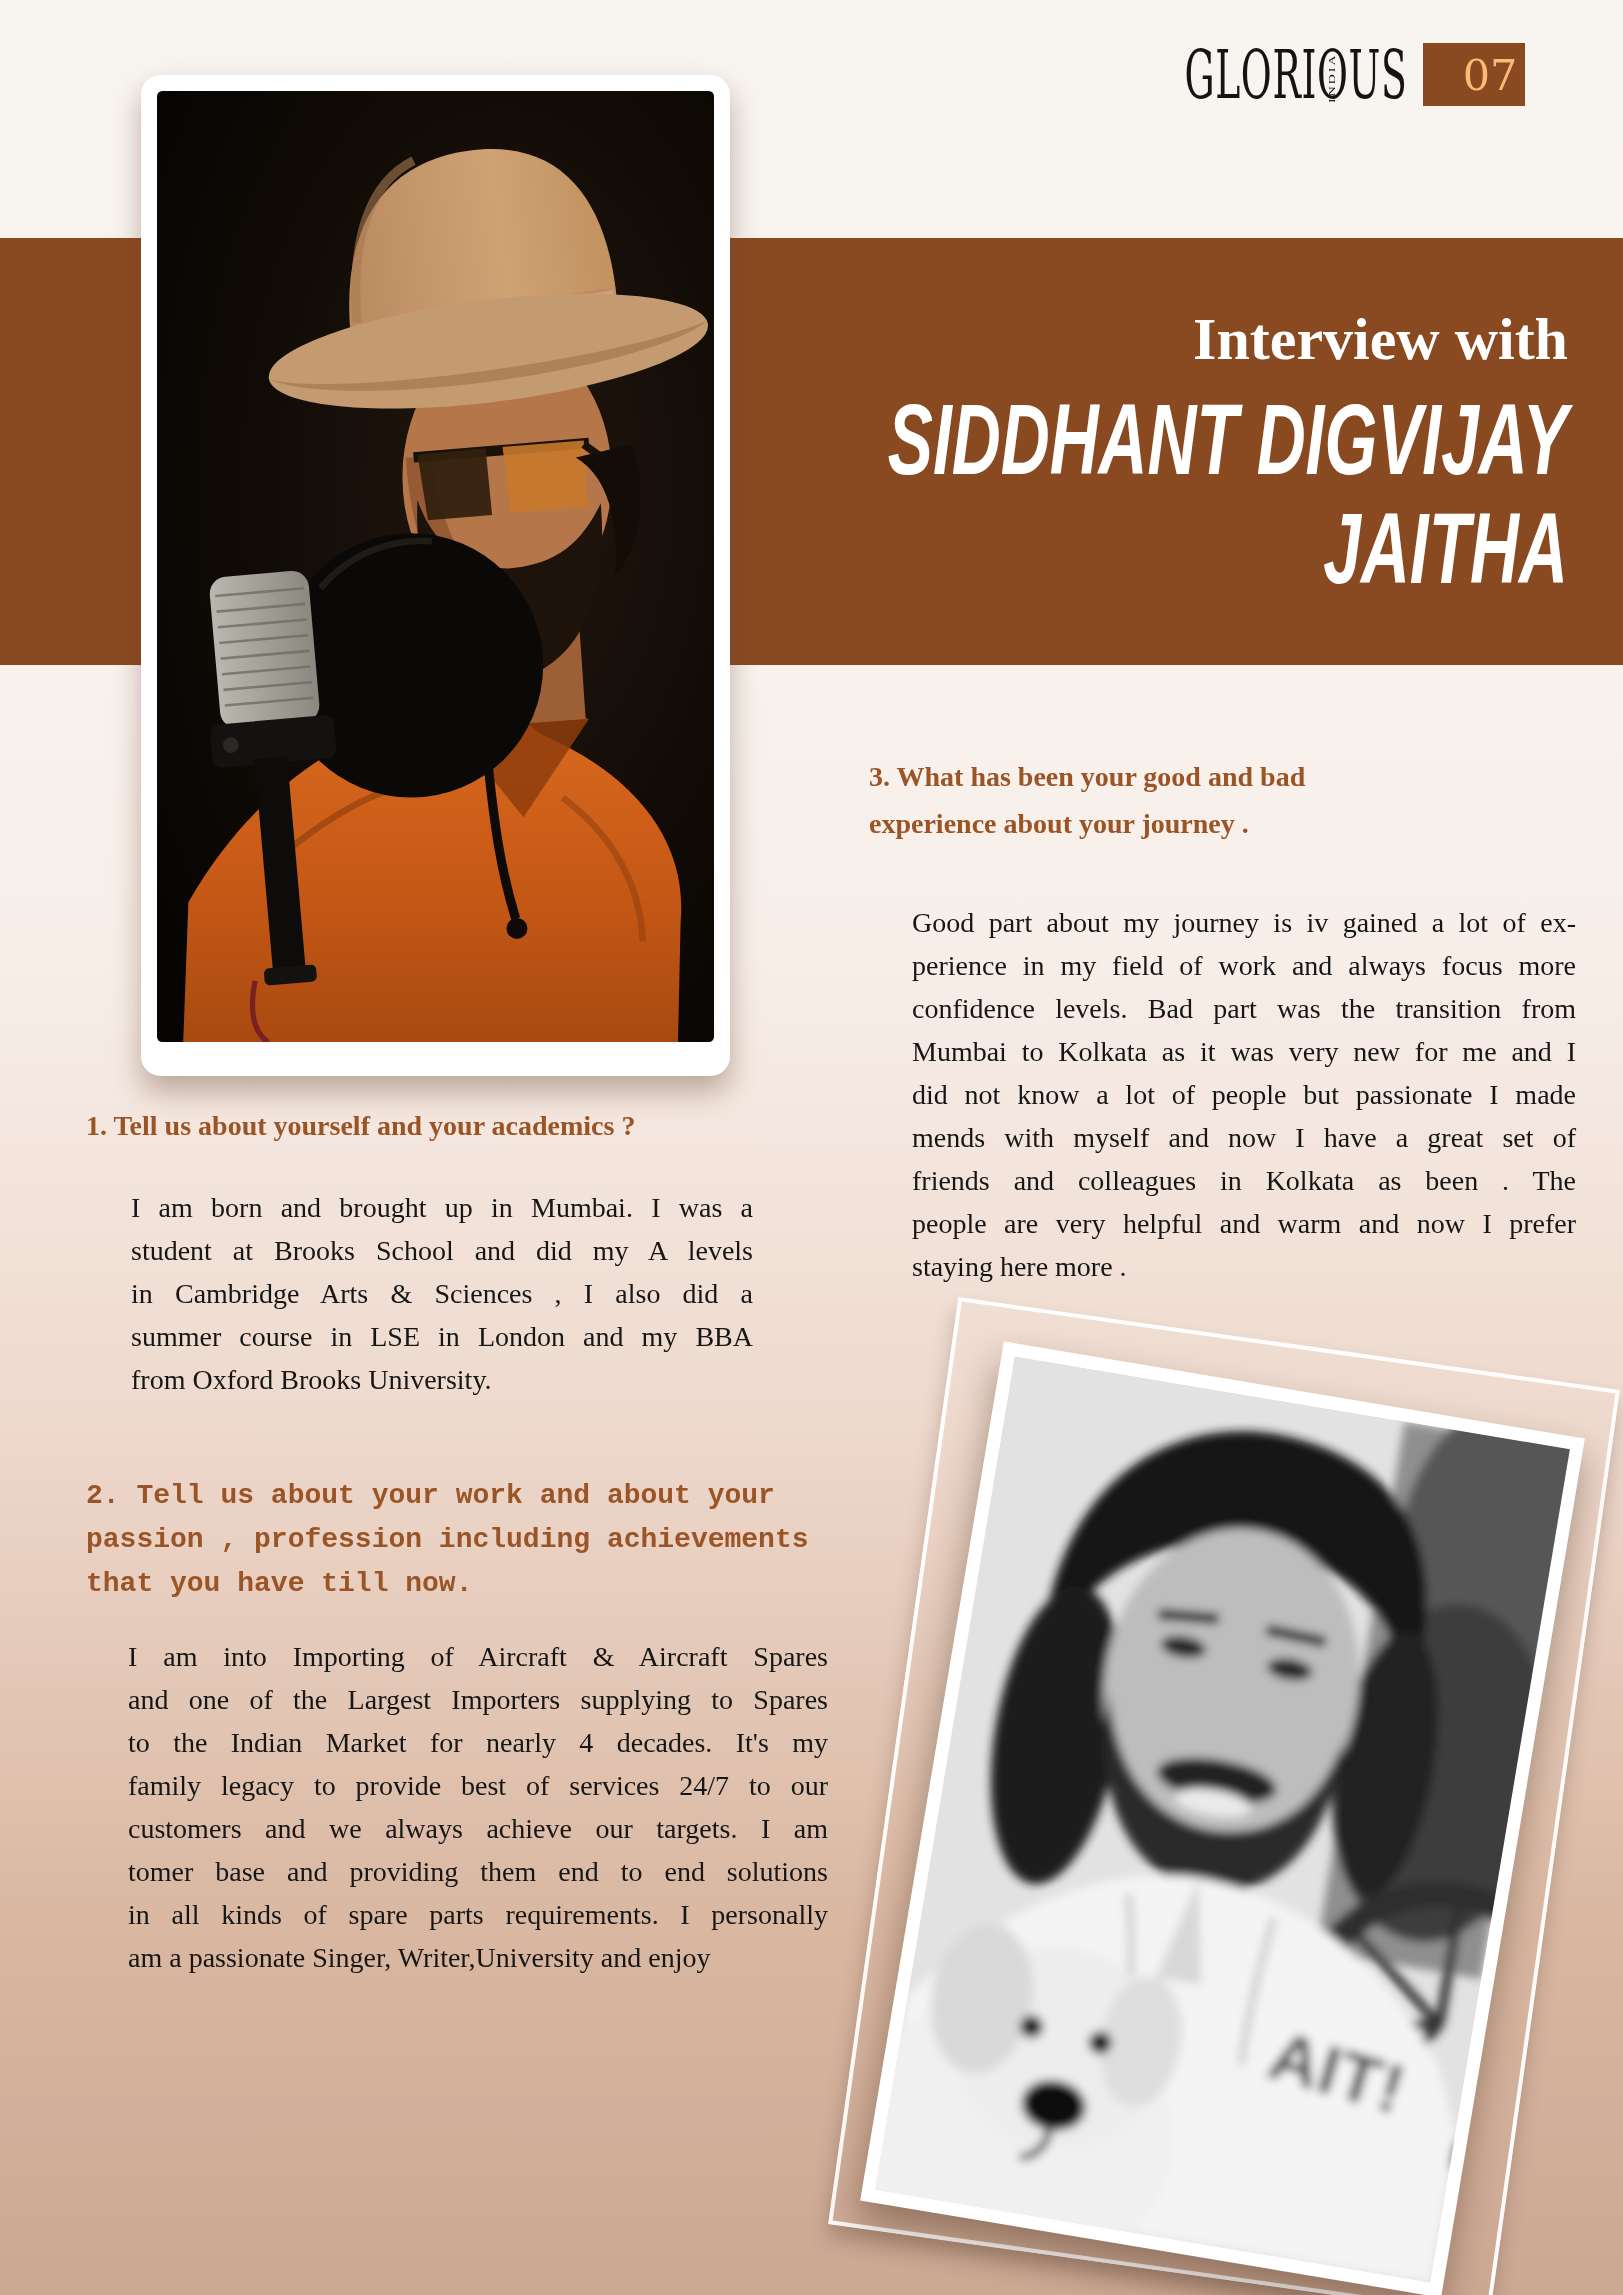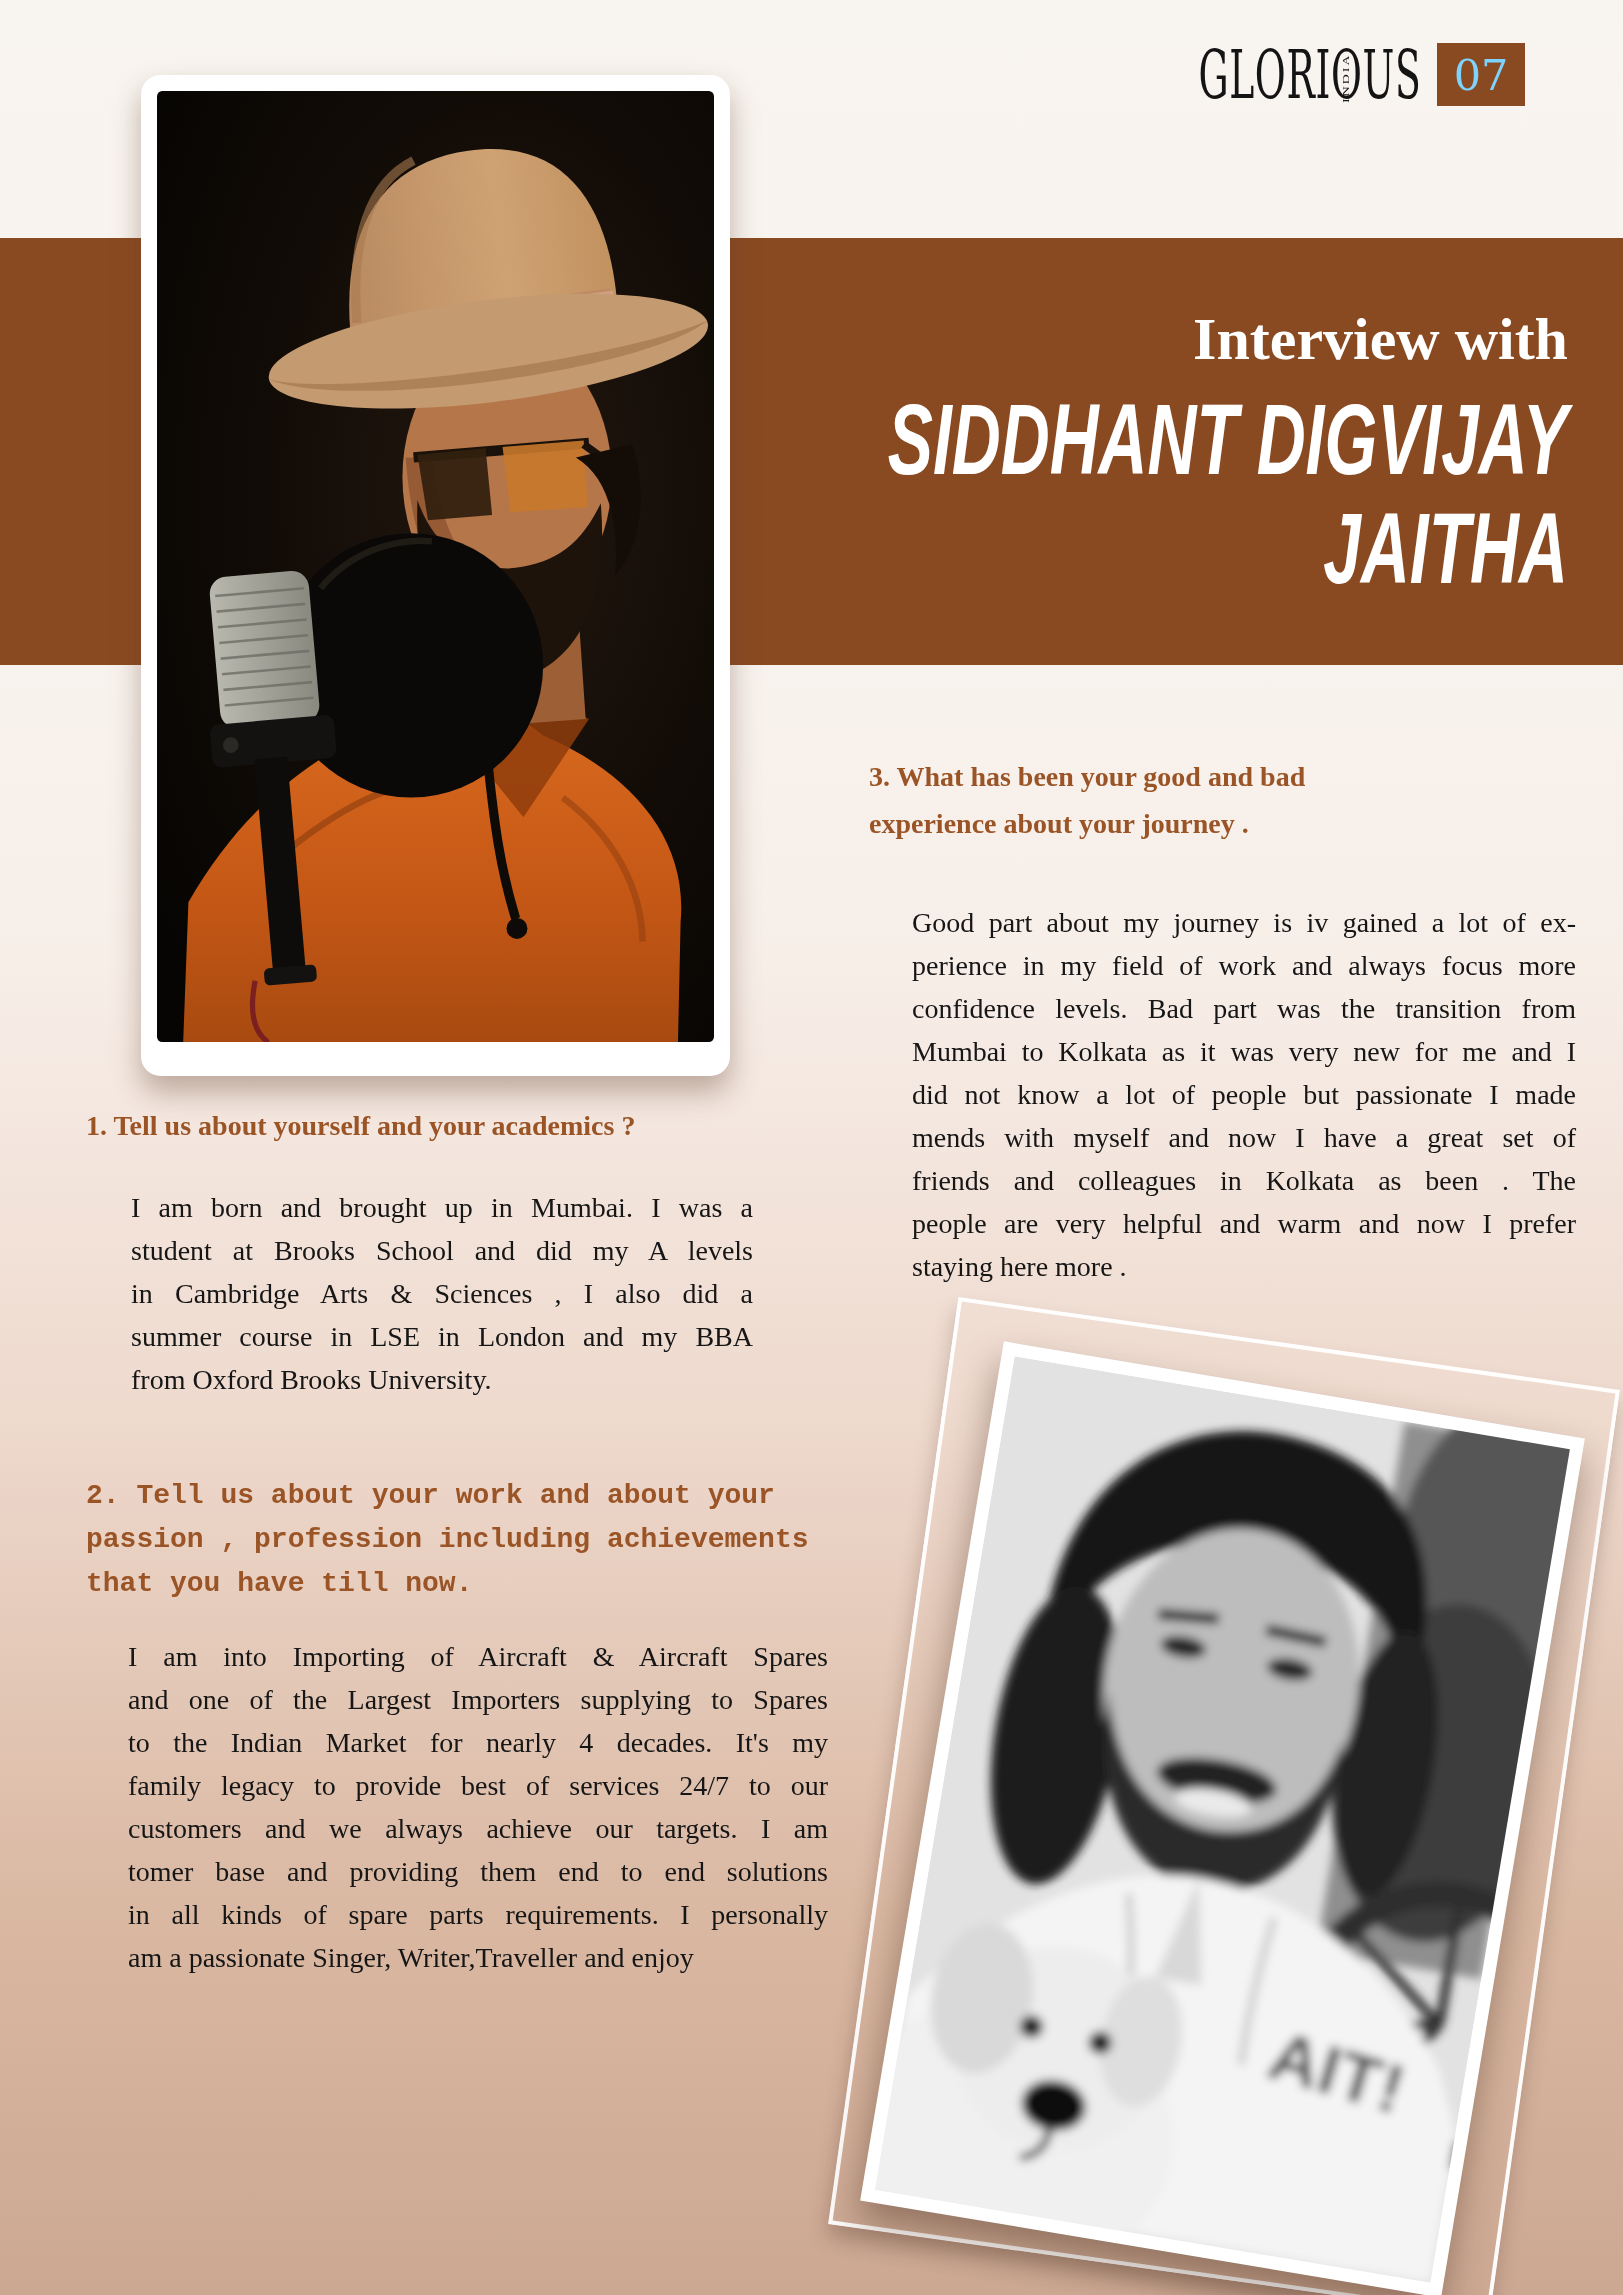--- a/index.html
+++ b/index.html
@@ -16,23 +16,23 @@
     font-family:"DejaVu Serif",serif;font-size:41px;color:#141414;letter-spacing:0.7px;
     transform:scale(.92,1.62);transform-origin:right center;display:flex;align-items:baseline;
   }
   .o-wrap{position:relative;display:inline-block;}
   .india{
     position:absolute;top:54%;left:50%;
     transform:translate(-50%,-50%) rotate(-90deg);
     font-size:8.5px;letter-spacing:1.3px;color:#141414;font-family:"Liberation Serif",serif;
   }
   .page-num{
-    width:88px;height:63px;background:#8a4a21;color:#7dd3fc;
+    width:70px;height:63px;background:#8a4a21;color:#fdba74;
     display:flex;align-items:center;justify-content:center;
-    font-family:"DejaVu Serif",serif;font-size:43px;font-weight:400;
+    font-family:"DejaVu Serif",serif;font-size:43px;font-weight:400;padding-left:32px;
   }
 
   
   .title-block{position:absolute;top:306px;right:56px;text-align:right;color:#ffffff;}
   .kicker{font-size:60px;font-weight:700;line-height:67px;font-family:"Liberation Serif",serif;}
   .name-wrap{
     margin-top:10.5px;
     font-family:"Liberation Sans","DejaVu Sans",sans-serif;
     font-style:italic;font-weight:700;font-size:77px;
     transform:scale(.88,1.30);transform-origin:top right;
@@ -212,21 +212,21 @@
       <div class="hline">that you have till now.</div>
     </div>
   <div class="answer q2-ans">
       <div class="jline">I am into Importing of Aircraft &amp; Aircraft Spares</div>
       <div class="jline">and one of the Largest Importers supplying to Spares</div>
       <div class="jline">to the Indian Market for nearly 4 decades. It's my</div>
       <div class="jline">family legacy to provide best of services 24/7 to our</div>
       <div class="jline">customers and we always achieve our targets. I am</div>
       <div class="jline">tomer base and providing them end to end solutions</div>
       <div class="jline">in all kinds of spare parts requirements.  I personally</div>
-      <div class="jline">am a passionate Singer, Writer,Traveller and enjoy</div>
+      <div class="jline">am a passionate Singer, Writer,University and enjoy</div>
     </div>
 
   <div class="photo2-wrap">
     <div class="photo2-outer"></div>
     <div class="photo2-card">
       <svg viewBox="0 0 840 1290" preserveAspectRatio="none">
         <filter id="blur2" x="-5%" y="-5%" width="110%" height="110%">
           <feGaussianBlur stdDeviation="7"></feGaussianBlur>
         </filter>
         <rect x="0" y="0" width="840" height="1290" fill="#e2e2e2"></rect>

